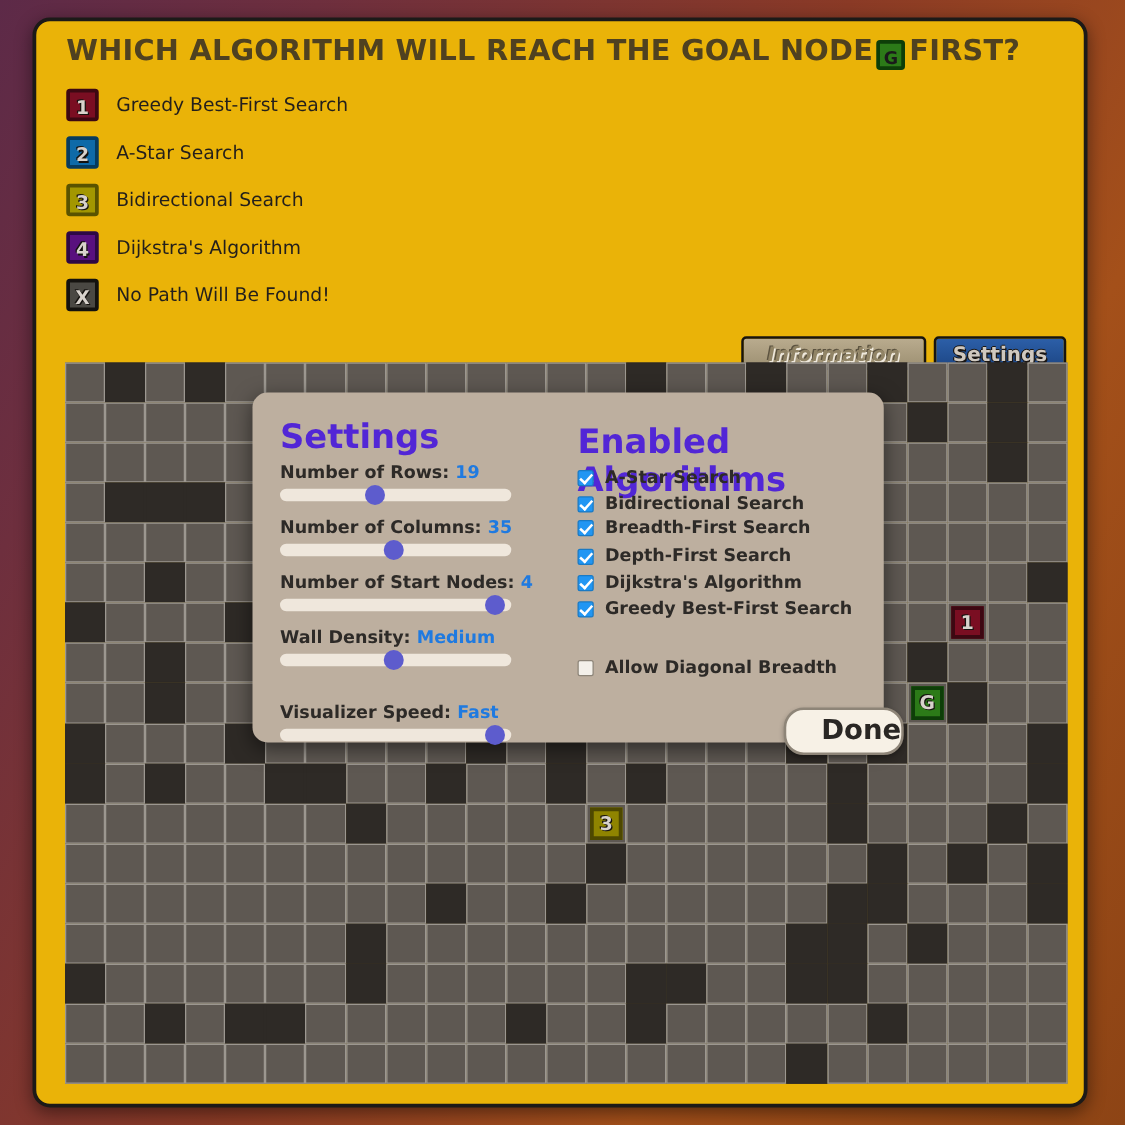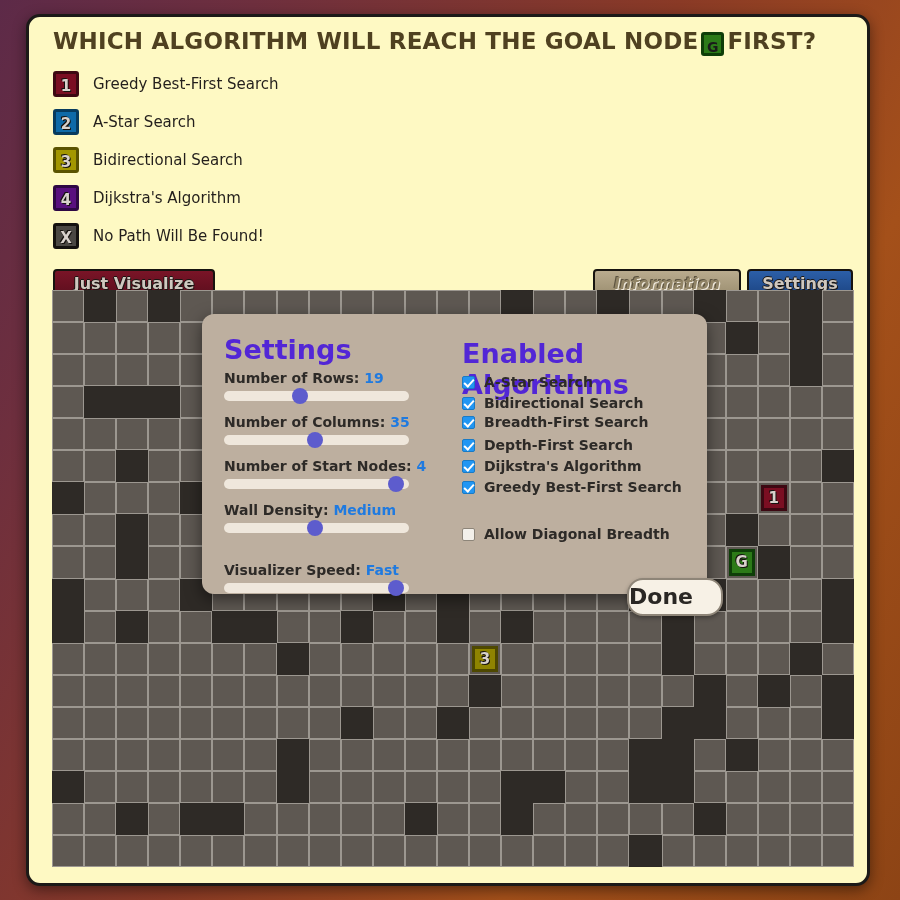--- a/index.html
+++ b/index.html
@@ -12,21 +12,21 @@
     overflow: hidden;
     font-family: "DejaVu Sans", "Liberation Sans", sans-serif;
     background: linear-gradient(120deg, #5d2a48 0%, #6e2f3e 18%, #8a3a26 48%, #a4501a 72%, #8d4415 100%);
   }
   #app {
     position: absolute;
     left: 26px;
     top: 14px;
     width: 844px;
     height: 872px;
-    background: #fef9c3;
+    background: #eab308;
     border: 3px solid #1c1a18;
     border-radius: 14px;
     box-sizing: border-box;
     box-shadow: 0 4px 14px rgba(0,0,0,0.45);
   }
 
   
   .title {
     position: absolute;
     left: 24px;
@@ -213,31 +213,31 @@
     left: 3px; top: 0px;
     width: 4px; height: 8px;
     border: solid #ffffff;
     border-width: 0 2px 2px 0;
     transform: rotate(42deg);
   }
 
   #btn-done {
     position: absolute;
     left: 425px;
-    top: 264px;
+    top: 252px;
     width: 96px;
     height: 38px;
     background: #f7f1e6;
     border: 2px solid #8e8578;
     border-radius: 16px;
     font-size: 22px;
     font-weight: bold;
     color: #2a2724;
     line-height: 34px;
-    text-align: left;
+    text-align: right;
     box-sizing: border-box;
     cursor: pointer;
     box-shadow: 0 2px 4px rgba(0,0,0,0.3);
     user-select: none;
   }
 </style>
 </head>
 <body>
 
 <div id="app">
@@ -262,21 +262,20 @@
       <div class="legend-row">
         <div class="legend-badge" style="background: rgb(89, 16, 126); border: 3px solid rgb(46, 8, 68);">4</div>
         <div class="legend-label">Dijkstra's Algorithm</div>
       </div>
       <div class="legend-row">
         <div class="legend-badge" style="background: rgb(74, 72, 67); border: 3px solid rgb(20, 18, 15);">X</div>
         <div class="legend-label">No Path Will Be Found!</div>
       </div>
     </div>
 
-  <div class="btn" id="btn-visualize">Just Visualize</div>
   <div class="btn" id="btn-info">Information</div>
   <div class="btn" id="btn-settings">Settings</div>
 
   <div id="grid">
       <div class="cell"></div>
       <div class="cell wall"></div>
       <div class="cell"></div>
       <div class="cell wall"></div>
       <div class="cell"></div>
       <div class="cell"></div>

